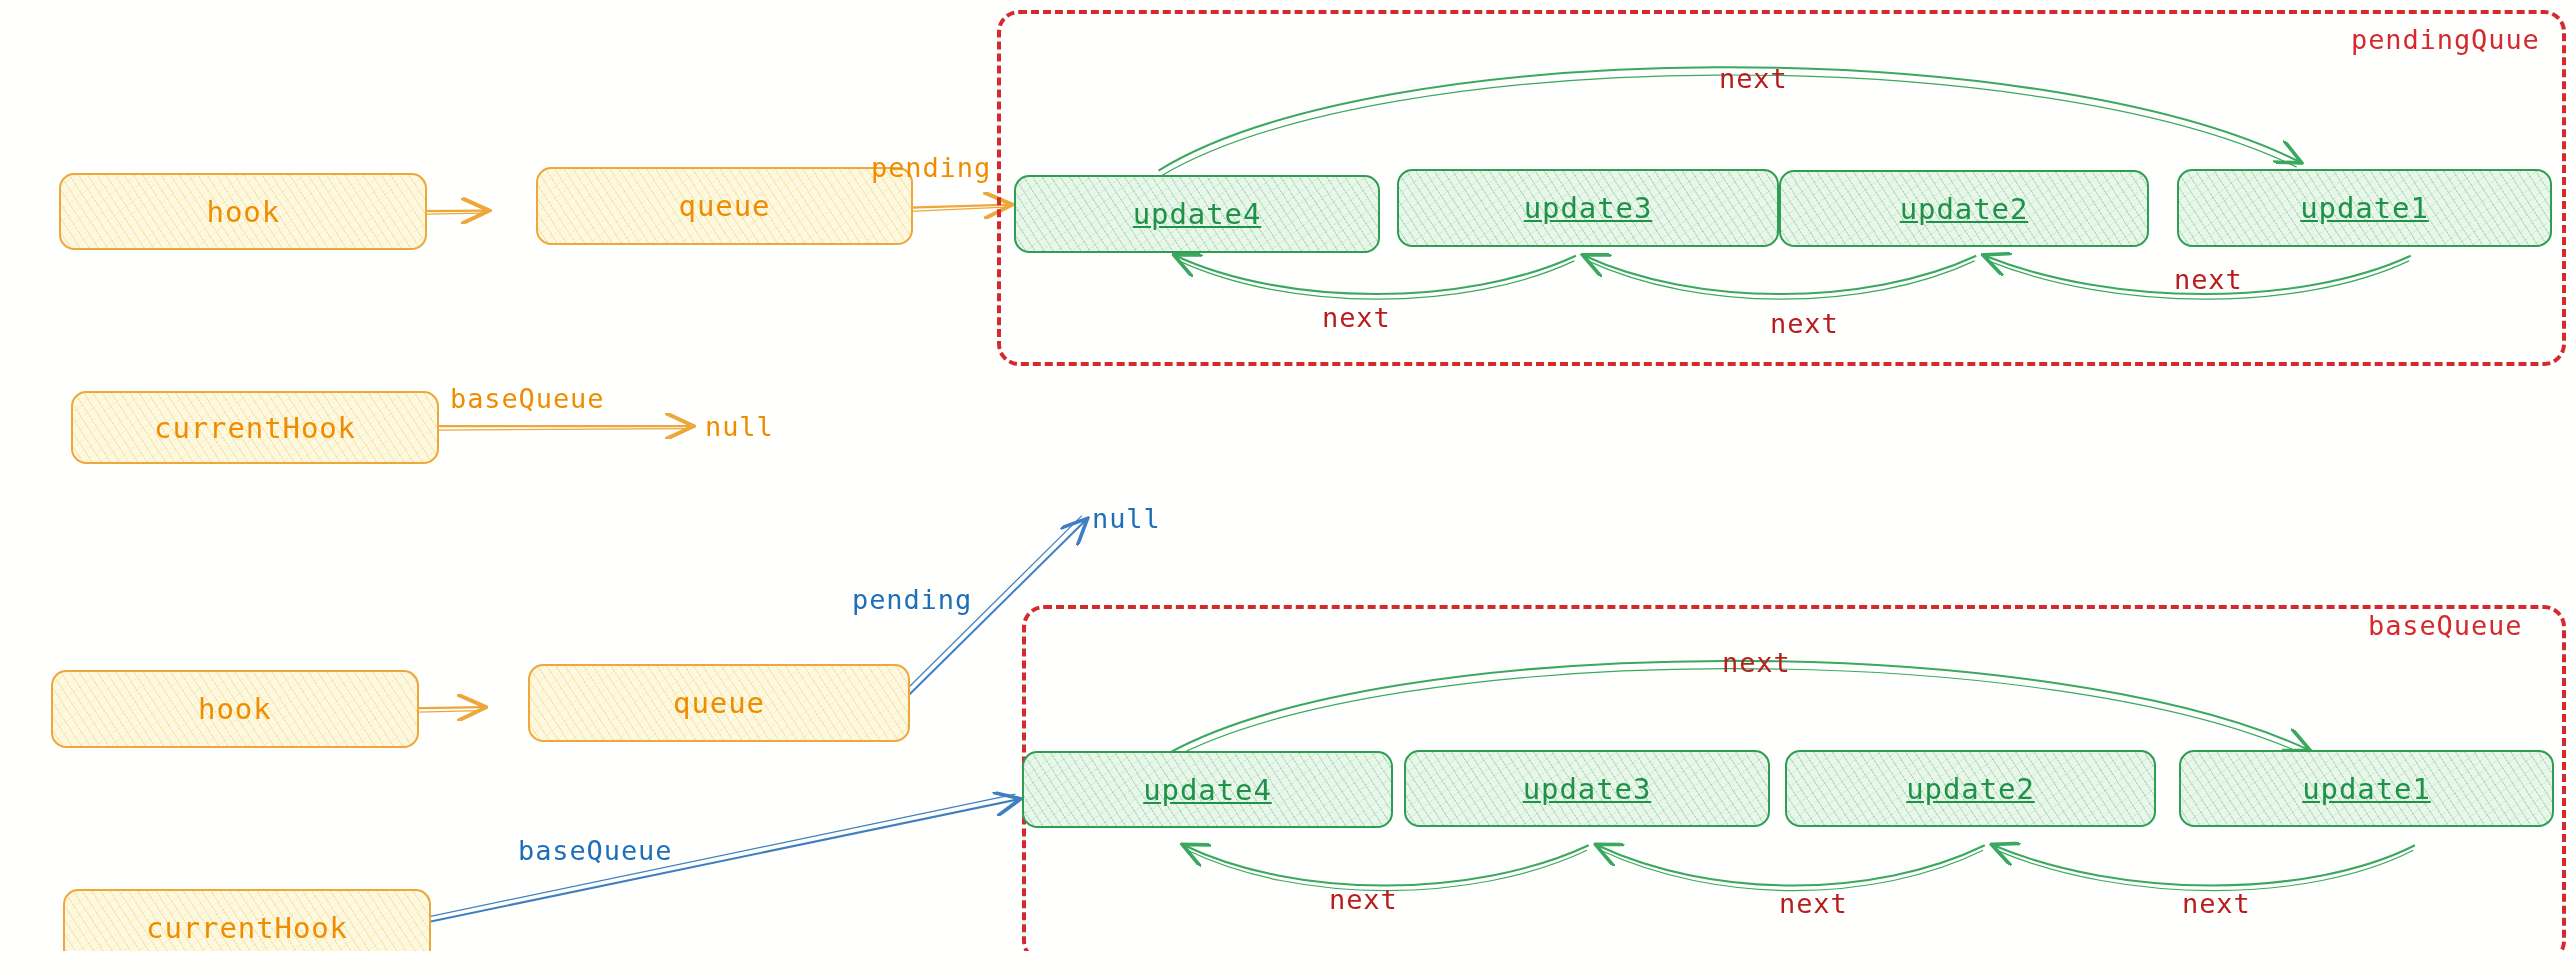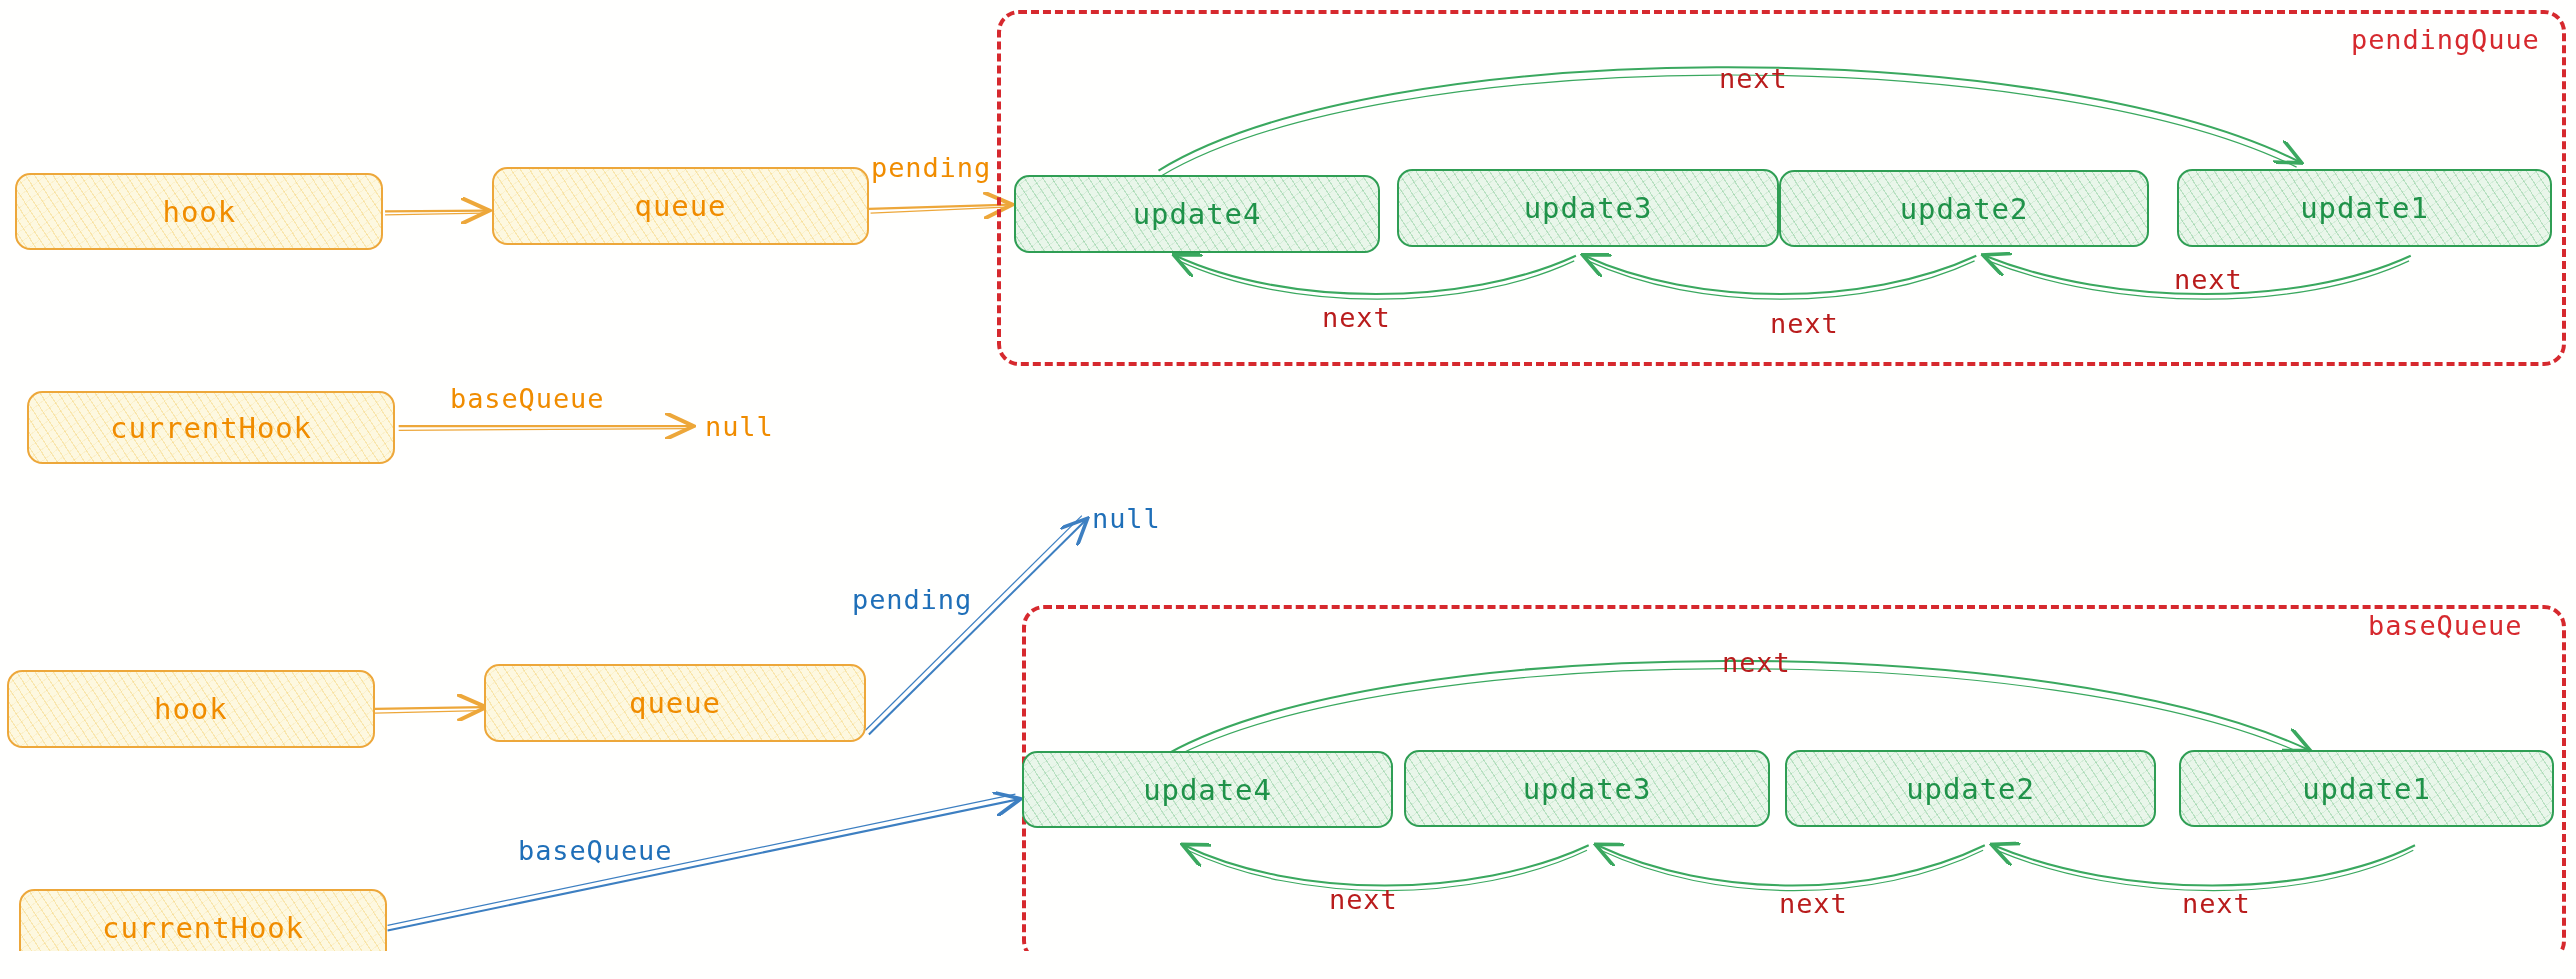--- a/index.html
+++ b/index.html
@@ -6,26 +6,26 @@
   body{font-family:"DejaVu Sans Mono","Liberation Mono",monospace;}
   #stage{position:relative;width:2576px;height:951px;background:#fffffe;overflow:hidden;}
   svg.layer{position:absolute;left:0;top:0;width:2576px;height:980px;pointer-events:none;}
 
   .node{position:absolute;box-sizing:border-box;display:flex;align-items:center;justify-content:center;
         border-radius:15.3px;font-size:29px;letter-spacing:0.9px;}
   .node.yellow{border:2.6px solid #eda73a;color:#f08c00;
      background:
        repeating-linear-gradient(57deg, rgba(240,190,60,.30) 0 1.1px, rgba(255,255,255,0) 1.1px 7.7px),
        repeating-linear-gradient(-38deg, rgba(240,190,60,.13) 0 0.9px, rgba(255,255,255,0) 0.9px 9.4px),
-       #fdf8e0;}
+       #fdf8e0; margin-left: 44px;}
   .node.green{border:2.6px solid #2f9e54;color:#1f9249;
      background:
        repeating-linear-gradient(57deg, rgba(60,170,90,.28) 0 1.1px, rgba(255,255,255,0) 1.1px 7.7px),
        repeating-linear-gradient(-38deg, rgba(60,170,90,.12) 0 0.9px, rgba(255,255,255,0) 0.9px 9.4px),
-       #e9f6ea;}
+       #e9f6ea; text-decoration: underline;}
   .node .lbl{position:relative;z-index:2;}
 
   .frame{position:absolute;box-sizing:border-box;border:4.3px dashed #d6292e;border-radius:22px;}
 
   .lab{position:absolute;font-size:27px;white-space:nowrap;letter-spacing:0.9px;}
   .lab.red{color:#d6292e;}
   .lab.orange{color:#f08c00;}
   .lab.green{color:#b91c1c;}
   .lab.blue{color:#1f6fb8;}
 

